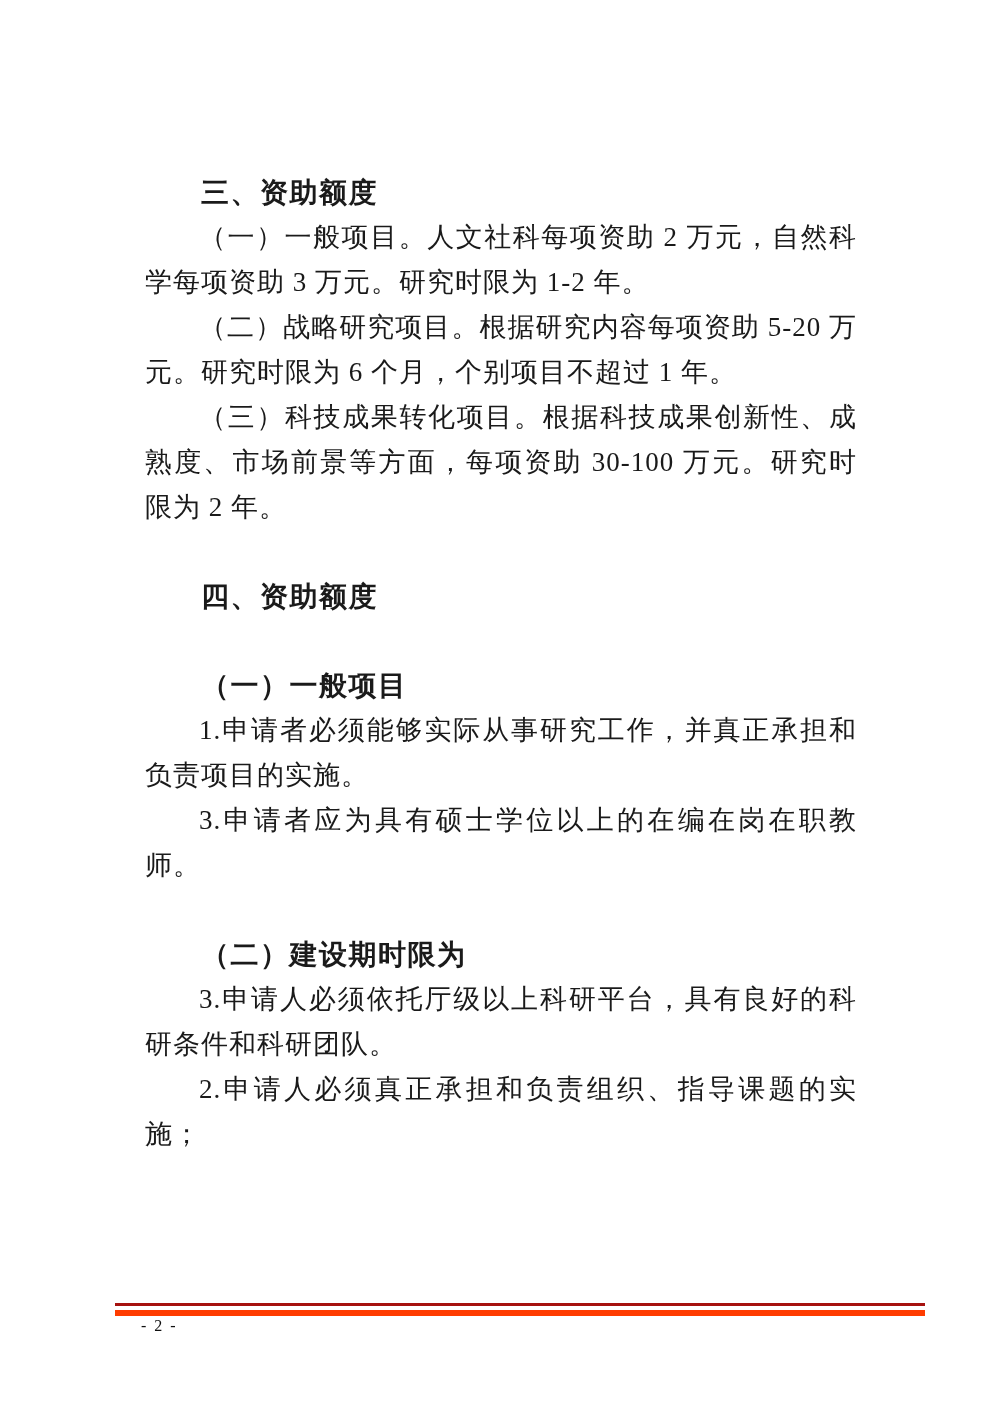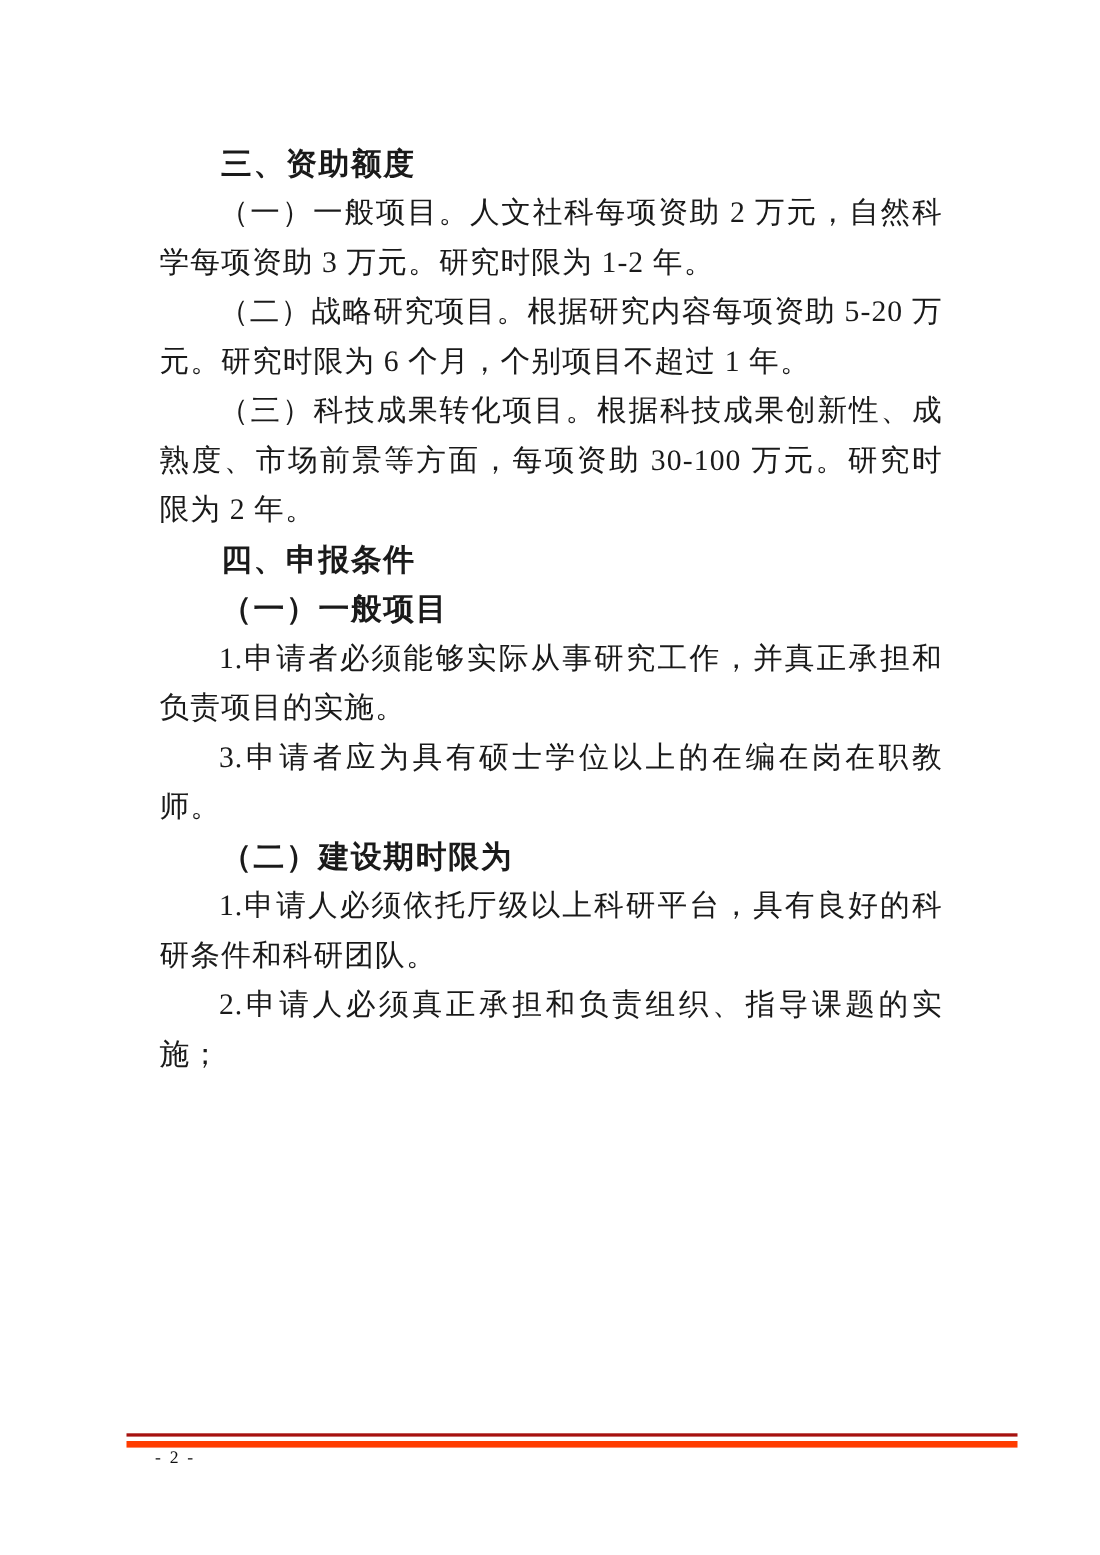--- a/index.html
+++ b/index.html
@@ -27,20 +27,21 @@
     letter-spacing: 1px;
     color: #1a1a1a;
   }
   .content p.heading,
   .content p.subheading {
     font-family: "Liberation Sans", "DejaVu Sans", sans-serif;
     font-weight: 700;
     font-size: 28px;
     text-align: left;
     letter-spacing: 1.5px;
+    margin-top: 44px;
   }
   .footer-line-thin {
     position: absolute;
     left: 115px;
     top: 1303px;
     width: 810px;
     height: 3px;
     background: #a6120f;
   }
   .footer-line-thick {
@@ -64,26 +65,26 @@
 </head>
 <body>
 
 <div class="page">
 
   <div class="content">
     <p class="heading">三、资助额度</p>
     <p class="para">（一）一般项目。人文社科每项资助 2 万元，自然科学每项资助 3 万元。研究时限为 1-2 年。</p>
     <p class="para">（二）战略研究项目。根据研究内容每项资助 5-20 万元。研究时限为 6 个月，个别项目不超过 1 年。</p>
     <p class="para">（三）科技成果转化项目。根据科技成果创新性、成熟度、市场前景等方面，每项资助 30-100 万元。研究时限为 2 年。</p>
-    <p class="heading">四、申报条件</p>
+    <p class="heading">四、资助额度</p>
     <p class="subheading">（一）一般项目</p>
     <p class="para">1.申请者必须能够实际从事研究工作，并真正承担和负责项目的实施。</p>
     <p class="para">3.申请者应为具有硕士学位以上的在编在岗在职教师。</p>
     <p class="subheading">（二）建设期时限为</p>
-    <p class="para">1.申请人必须依托厅级以上科研平台，具有良好的科研条件和科研团队。</p>
+    <p class="para">3.申请人必须依托厅级以上科研平台，具有良好的科研条件和科研团队。</p>
     <p class="para">2.申请人必须真正承担和负责组织、指导课题的实施；</p>
   </div>
 
   <div class="footer-line-thin" style="background: rgb(166, 18, 15);"></div>
   <div class="footer-line-thick" style="background: rgb(255, 60, 0);"></div>
   <div class="page-number">- 2 -</div>
 
 </div>
 
 </body></html>

